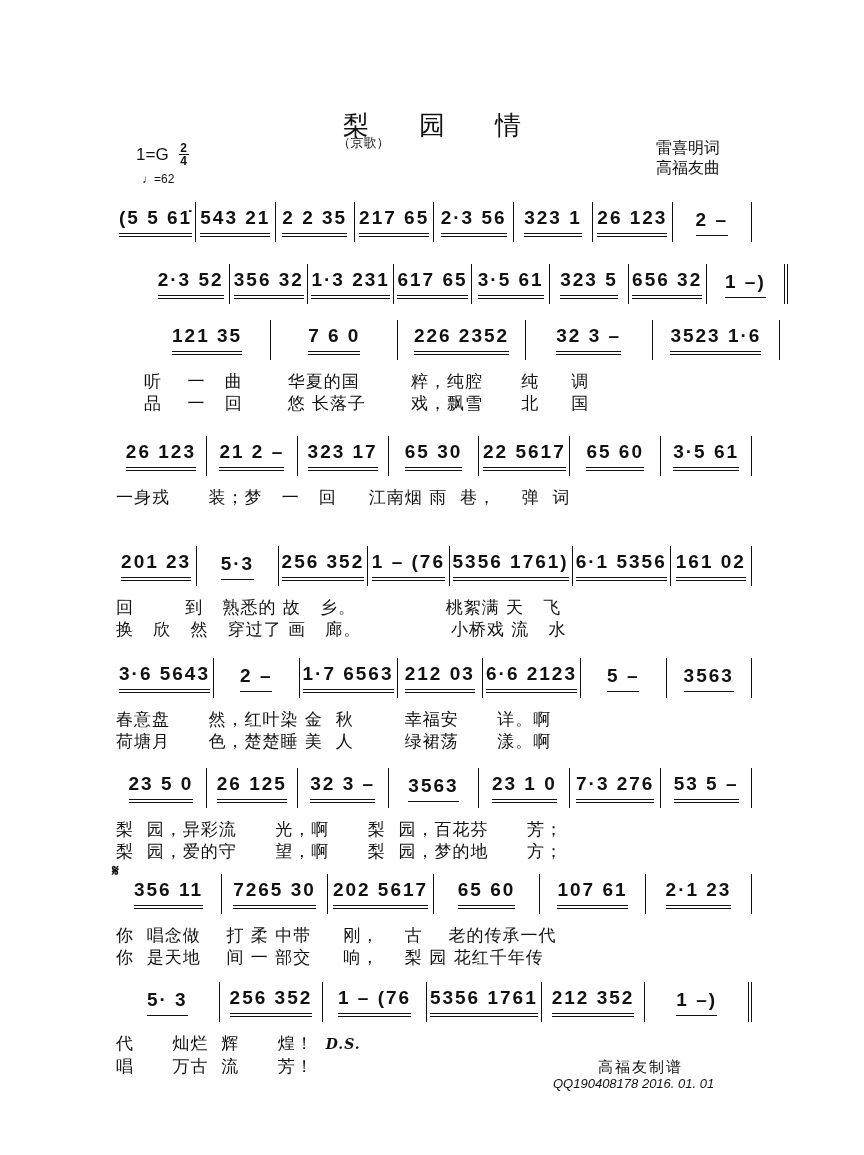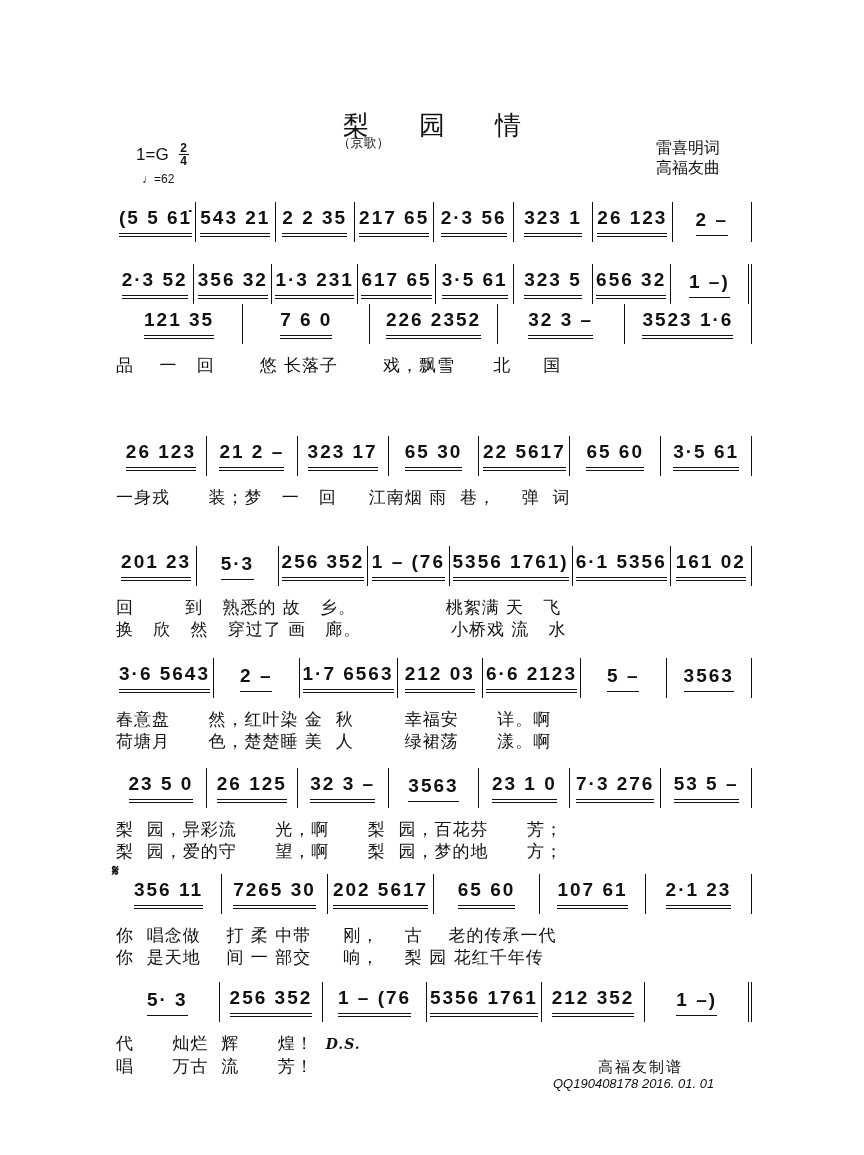--- a/index.html
+++ b/index.html
@@ -71,21 +71,21 @@
           <span class="grp u2">323 1</span>
         </div>
         <div class="measure">
           <span class="grp u2">26 123</span>
         </div>
         <div class="measure last">
           <span class="grp u1">2 –</span>
         </div>
       </div>
     </div>
-    <div class="system" style="top: 258px;">
+    <div class="system" style="top: 258px; margin-left: 36px;">
       <div class="notes">
         <div class="measure">
           <span class="grp u2">2·3 52</span>
         </div>
         <div class="measure">
           <span class="grp u2">356 32</span>
         </div>
         <div class="measure">
           <span class="grp u2">1·3 231</span>
         </div>
@@ -99,39 +99,40 @@
           <span class="grp u2">323 5</span>
         </div>
         <div class="measure">
           <span class="grp u2">656 32</span>
         </div>
         <div class="measure final">
           <span class="grp u1">1 –)</span>
         </div>
       </div>
     </div>
-    <div class="system" style="top: 298px;">
+    <div class="system" style="top: 314px; margin-left: 28px;">
       <div class="notes">
         <div class="measure">
           <span class="grp u2">121 35</span>
         </div>
         <div class="measure">
           <span class="grp u2">7 6 0</span>
         </div>
         <div class="measure">
           <span class="grp u2">226 2352</span>
         </div>
         <div class="measure">
           <span class="grp u2">32 3 –</span>
         </div>
         <div class="measure last">
           <span class="grp u2">3523 1·6</span>
         </div>
       </div>
       <div class="lyrics">
+        <div class="lyr"><span>听    一   曲       华夏的国        粹，纯腔      纯     调</span></div>
         <div class="lyr"><span>品    一   回       悠 长落子       戏，飘雪      北     国</span></div>
       </div>
     </div>
     <div class="system" style="top: 430px;">
       <div class="notes">
         <div class="measure">
           <span class="grp u2">26 123</span>
         </div>
         <div class="measure">
           <span class="grp u2">21 2 –</span>

